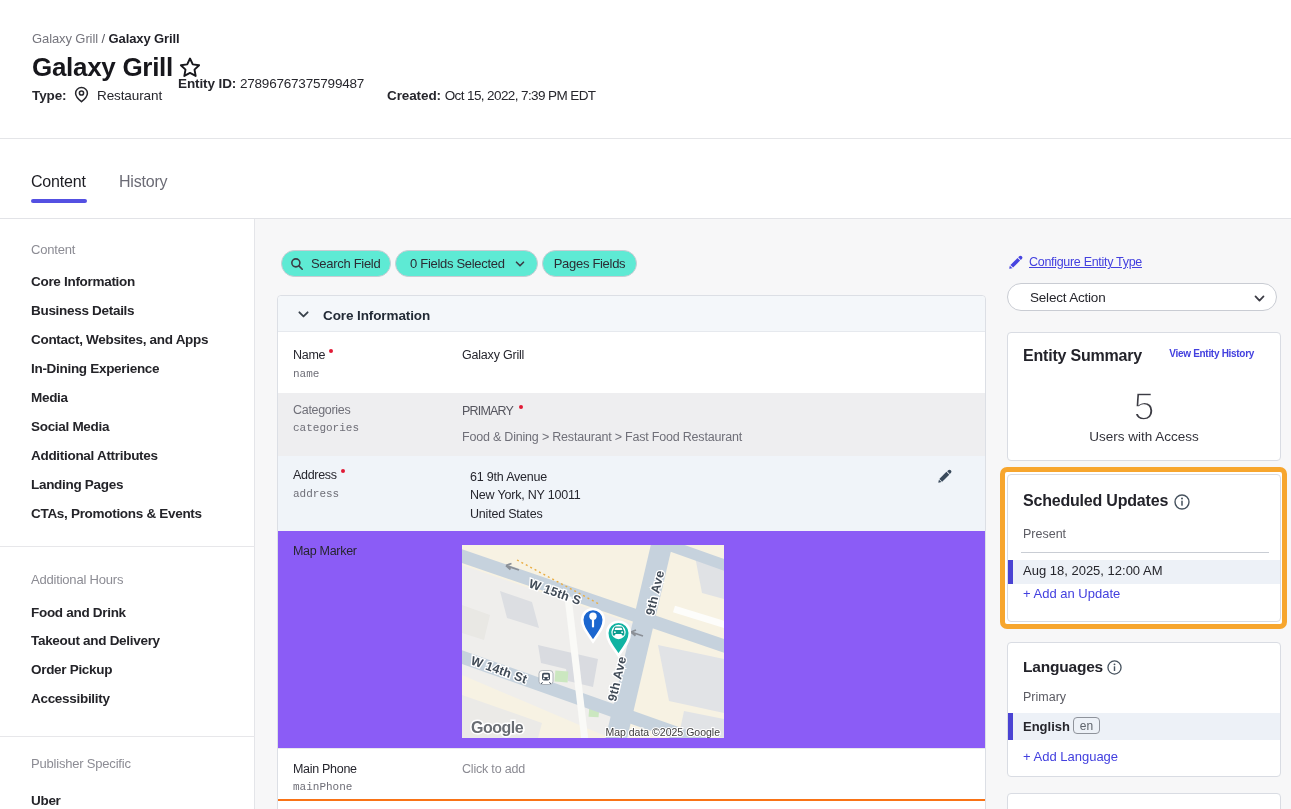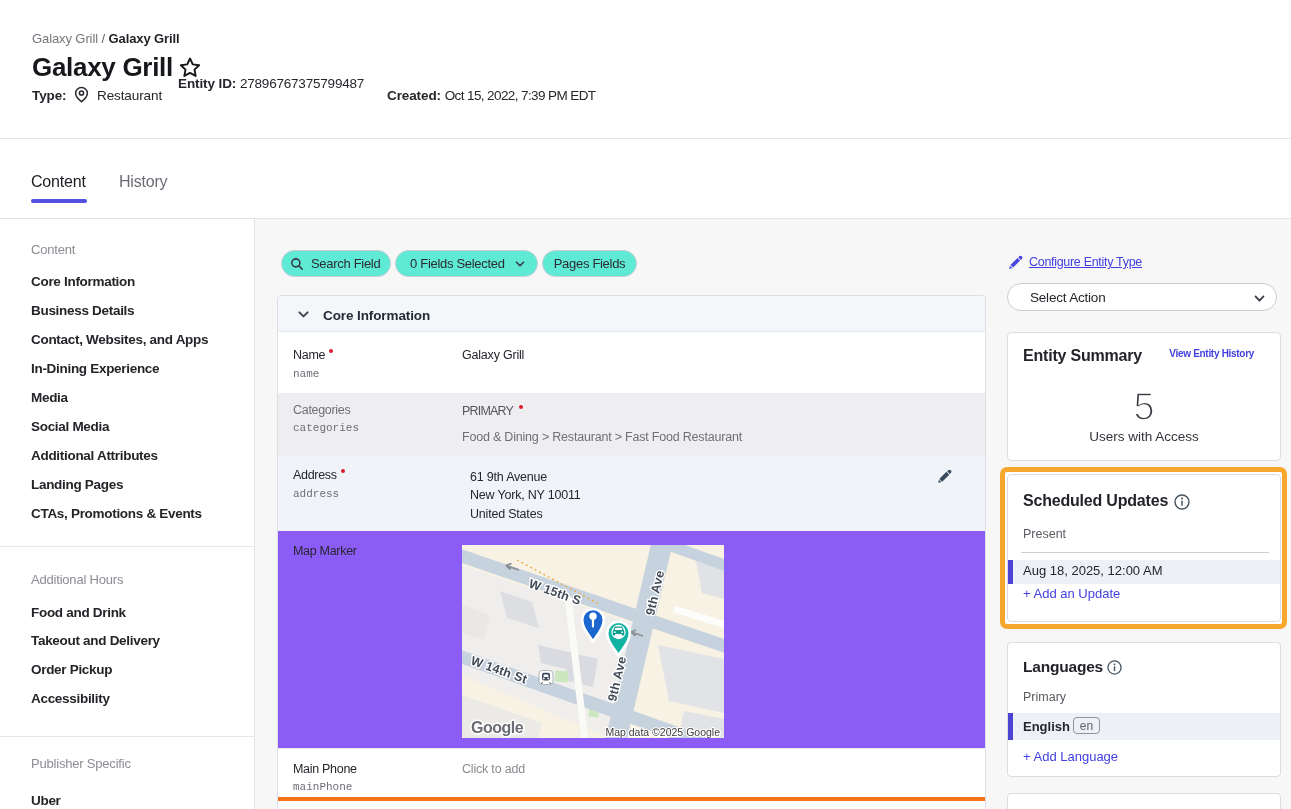--- a/index.html
+++ b/index.html
@@ -214,21 +214,21 @@
   </g>
 
   <g font-family="Liberation Sans, sans-serif">
     <text x="9" y="188" font-size="16" font-weight="bold" fill="#696d73" stroke="#ffffff" stroke-width="3" paint-order="stroke" letter-spacing="-0.5">Google</text>
     <text x="258" y="190.5" font-size="10.5" fill="#3c3c3c" text-anchor="end" stroke="#ffffff" stroke-width="2.2" paint-order="stroke">Map data ©2025 Google</text>
   </g>
 </svg>
       </div>
     </div>
 
-    <div class="row" style="top:453px; height:51.5px; background:#fff; border-bottom:4px solid #f97316;">
+    <div class="row" style="top:453px; height:51.5px; background:#fff; border-bottom:2px solid #f97316;">
       <div class="rlabel" style="top:13px">Main Phone</div>
       <div class="rmono" style="top:32px">mainPhone</div>
       <div class="rval" style="top:13px; color:#8b8b93;">Click to add</div>
     </div>
   </div>
 
   <svg class="abs" style="left:1008px;top:255px" width="15" height="15" viewBox="0 0 15 15" fill="#4744e0">
       <path d="M1.2 13.8 L1.8 10.8 L4.5 13.2 Z"></path>
       <path d="M2.4 10.1 L9.5 3 L12.1 5.6 L5.1 12.6 Z"></path>
       <path d="M10.2 2.3 L11.2 1.3 A1.6 1.6 0 0 1 13.8 3.9 L12.8 4.9 Z"></path>

